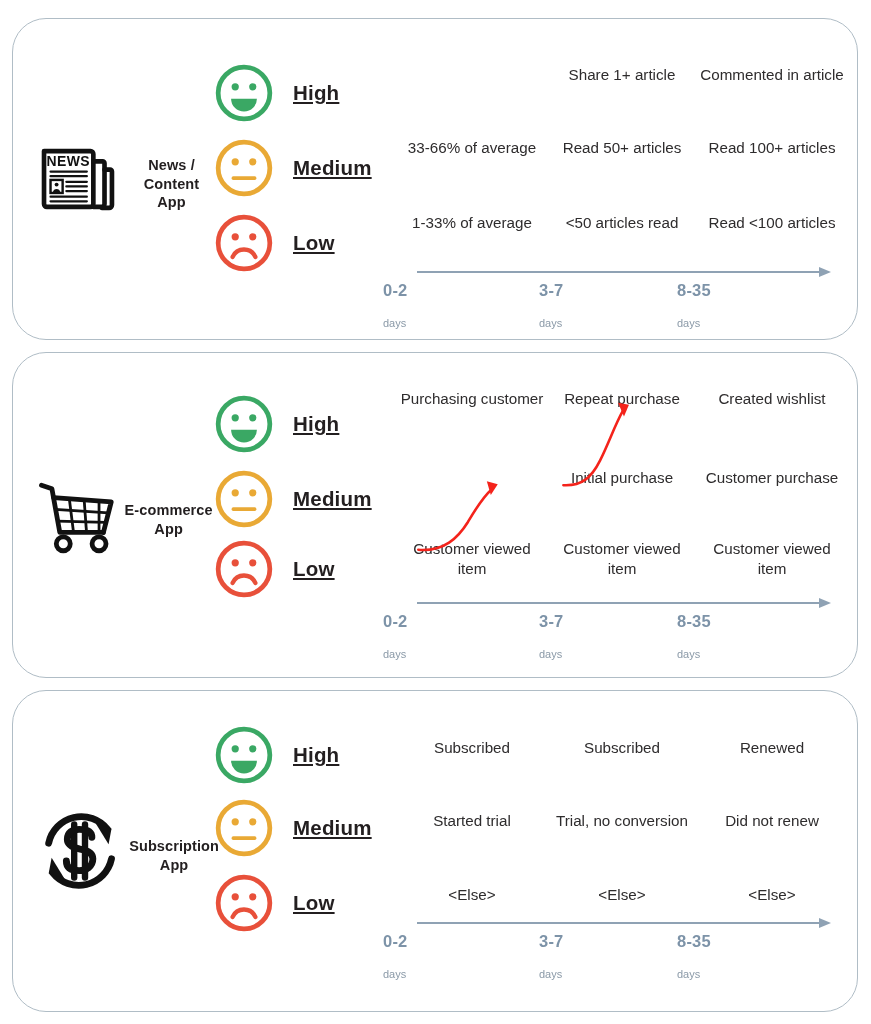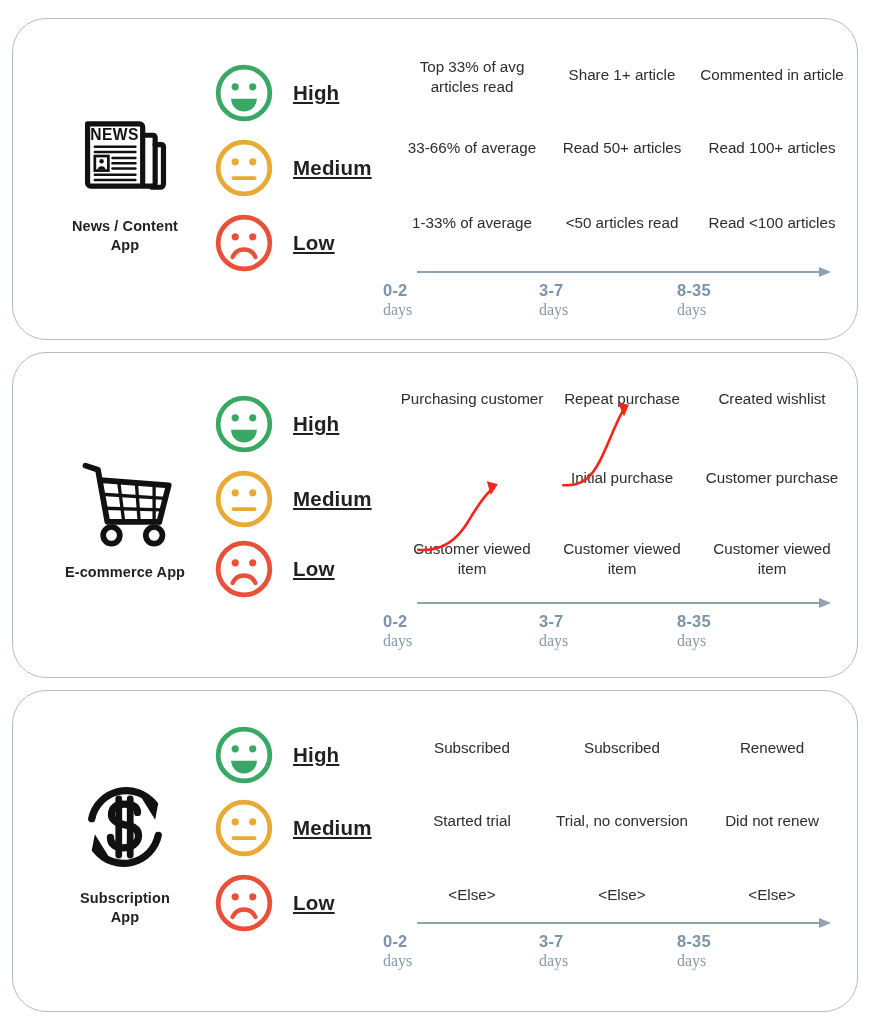--- a/index.html
+++ b/index.html
@@ -27,21 +27,21 @@
   #panel-2{top:690px;height:322px;}
 
   
   .app-col{
     position:absolute;
     left:18px;
     top:0;
     width:188px;
     height:100%;
     display:flex;
-    flex-direction:column;
+    flex-direction:row;
     align-items:center;
     justify-content:center;
   }
   .app-icon{width:104px;height:104px;display:block;}
   .app-label{
     margin-top:10px;
     font-size:14.5px;
     font-weight:bold;
     line-height:1.28;
     text-align:center;
@@ -113,25 +113,24 @@
   .tick.t1{left:144px;}
   .tick.t2{left:282px;}
   .tick-range{
     font-size:16.5px;
     font-weight:bold;
     color:#7d93a8;
     letter-spacing:.2px;
     line-height:1.1;
   }
   .tick-unit{
-    font-size:16px;
+    font-size:11px;
     color:#8b9aa8;
-    margin-top:2px;
+    margin-top:18px;
     line-height:1.1;
-    font-family:Liberation Serif, serif;
   }
 
   .flow-arrows{
     position:absolute;
     left:382px;
     top:0;
     width:452px;
     height:100%;
     pointer-events:none;
   }
@@ -198,21 +197,20 @@
           <circle cx="30" cy="30" r="25" fill="none" stroke="#e8503a" stroke-width="4.6"></circle>
           <circle cx="21.5" cy="24" r="3.5" fill="#e8503a"></circle>
           <circle cx="38.5" cy="24" r="3.5" fill="#e8503a"></circle>
           <path d="M19 43.5 a12 12 0 0 1 22 0" fill="none" stroke="#e8503a" stroke-width="4.2" stroke-linecap="round"></path>
         </svg>
         <span class="level-name">Low</span>
       </div>
     </div>
 
     <div class="matrix">
-      <div class="cell c0" style="top:38px">Top 33% of avg articles read</div>
       <div class="cell c1" style="top:46px">Share 1+ article</div>
       <div class="cell c2" style="top:46px">Commented in article</div>
 
       <div class="cell c0" style="top:119px">33-66% of average</div>
       <div class="cell c1" style="top:119px">Read 50+ articles</div>
       <div class="cell c2" style="top:119px">Read 100+ articles</div>
 
       <div class="cell c0" style="top:194px">1-33% of average</div>
       <div class="cell c1" style="top:194px">&lt;50 articles read</div>
       <div class="cell c2" style="top:194px">Read &lt;100 articles</div>

